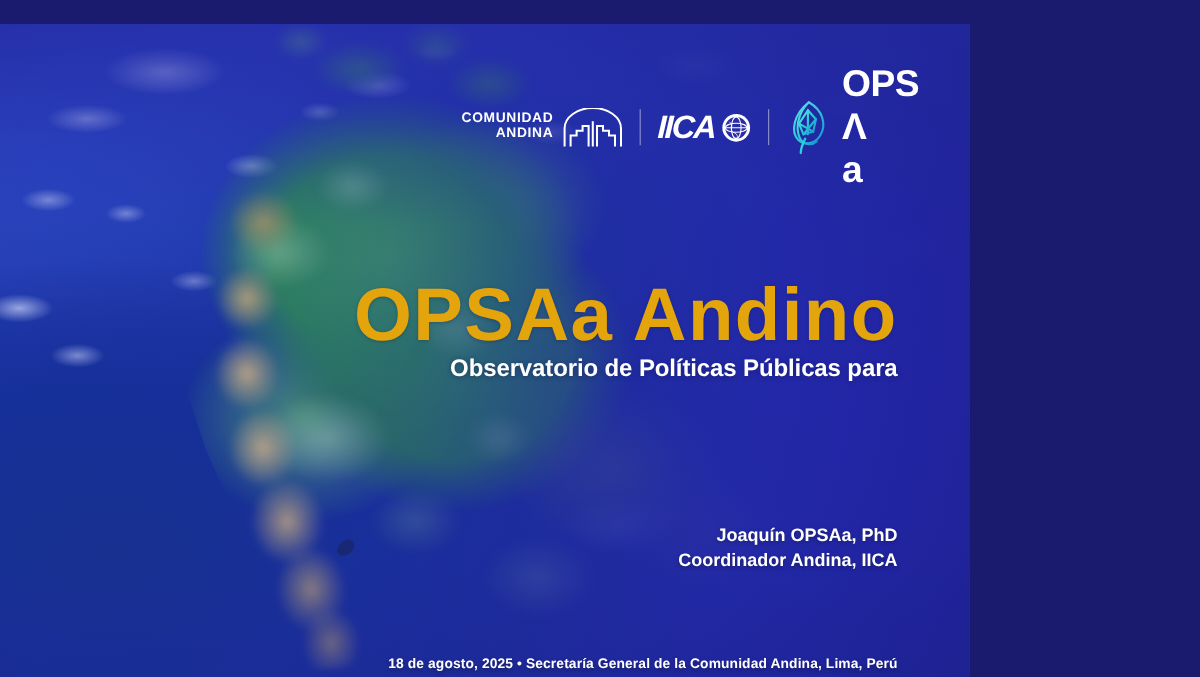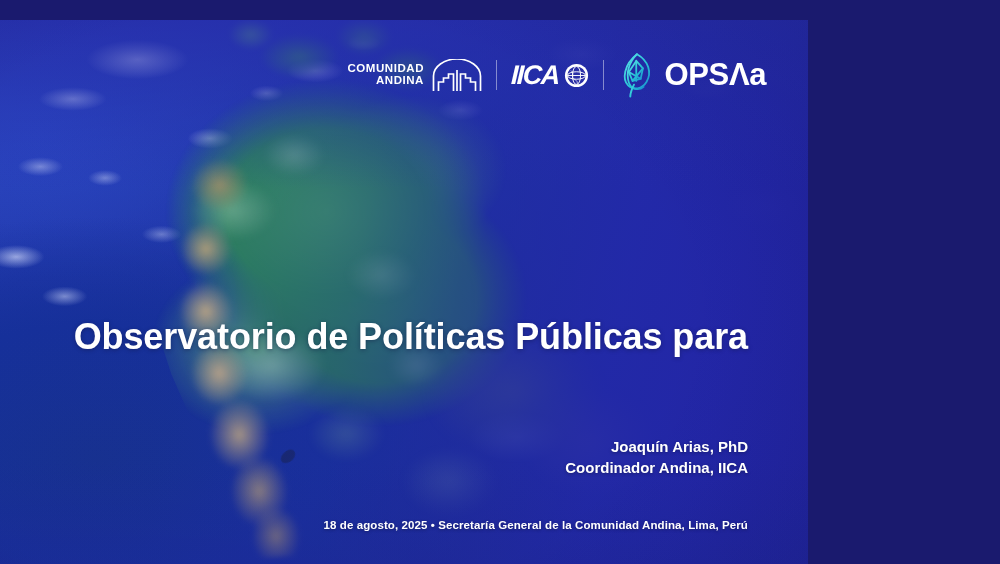--- a/index.html
+++ b/index.html
@@ -180,57 +180,57 @@
     font-family:"Liberation Sans","DejaVu Sans",sans-serif;
     transform:skewX(-2deg);
   }
   .iica-globe{width:25px;height:25px;}
 
   
   .logo-opsaa{gap:9px;}
   .opsaa-leaf{width:38px;height:46px;}
   .opsaa-word{
     color:#fff;font-weight:bold;font-size:31px;
-    letter-spacing:-.4px;display:flex;align-items:baseline;
+    letter-spacing:-.4px;display:flex;align-items:baseline;flex-direction:column;
   }
   .opsaa-word .lam{display:inline-block;transform:translateY(0);}
 
   
   .content{
     position:absolute;right:60px;top:0;
     width:620px;height:100%;
     z-index:5;text-align:right;
     color:#fff;
   }
   .title{
     position:absolute;right:0;top:212px;
     font-size:62px;font-weight:bold;
     color:#e3a40c;
     letter-spacing:1.2px;
     line-height:1;
     white-space:nowrap;
     text-shadow:0 1px 3px rgba(20,24,70,.30);
   }
   .subtitle{
-    position:absolute;right:0;top:296px;
-    font-size:36px;font-weight:bold;
+    position:absolute;right:0;top:276px;
+    font-size:20px;font-weight:bold;
     line-height:1.17;
     letter-spacing:-.1px;
     text-shadow:0 1px 4px rgba(18,22,66,.45);
     white-space:nowrap;
   }
   .author{
     position:absolute;right:0;top:416px;
     font-size:15px;font-weight:bold;
     line-height:1.42;
     text-shadow:0 1px 3px rgba(18,22,66,.5);
     white-space:nowrap;
   }
   .footer{
-    position:absolute;right:0;top:499px;
+    position:absolute;right:0;top:528px;
     font-size:11.5px;font-weight:bold;
     letter-spacing:.1px;
     text-shadow:0 1px 3px rgba(18,22,66,.55);
     white-space:nowrap;
     text-align:right;
   }
 </style>
 </head>
 <body>
 
@@ -308,27 +308,28 @@
         <span>OPS</span>
           <span class="lam">Λ</span>
           <span>a</span>
       </span>
     </div>
 
   </div>
 
   <div class="content">
 
+    <div class="title">OPSAa Andino</div>
 
     <div class="subtitle">
       <div>Observatorio de Políticas Públicas para</div>
     </div>
 
     <div class="author">
-      <div>Joaquín Arias, PhD</div>
+      <div>Joaquín OPSAa, PhD</div>
       <div>Coordinador Andina, IICA</div>
     </div>
 
     <div class="footer">18 de agosto, 2025 • Secretaría General de la Comunidad Andina, Lima, Perú</div>
 
   </div>
 
 </div>
 
 </body></html>

